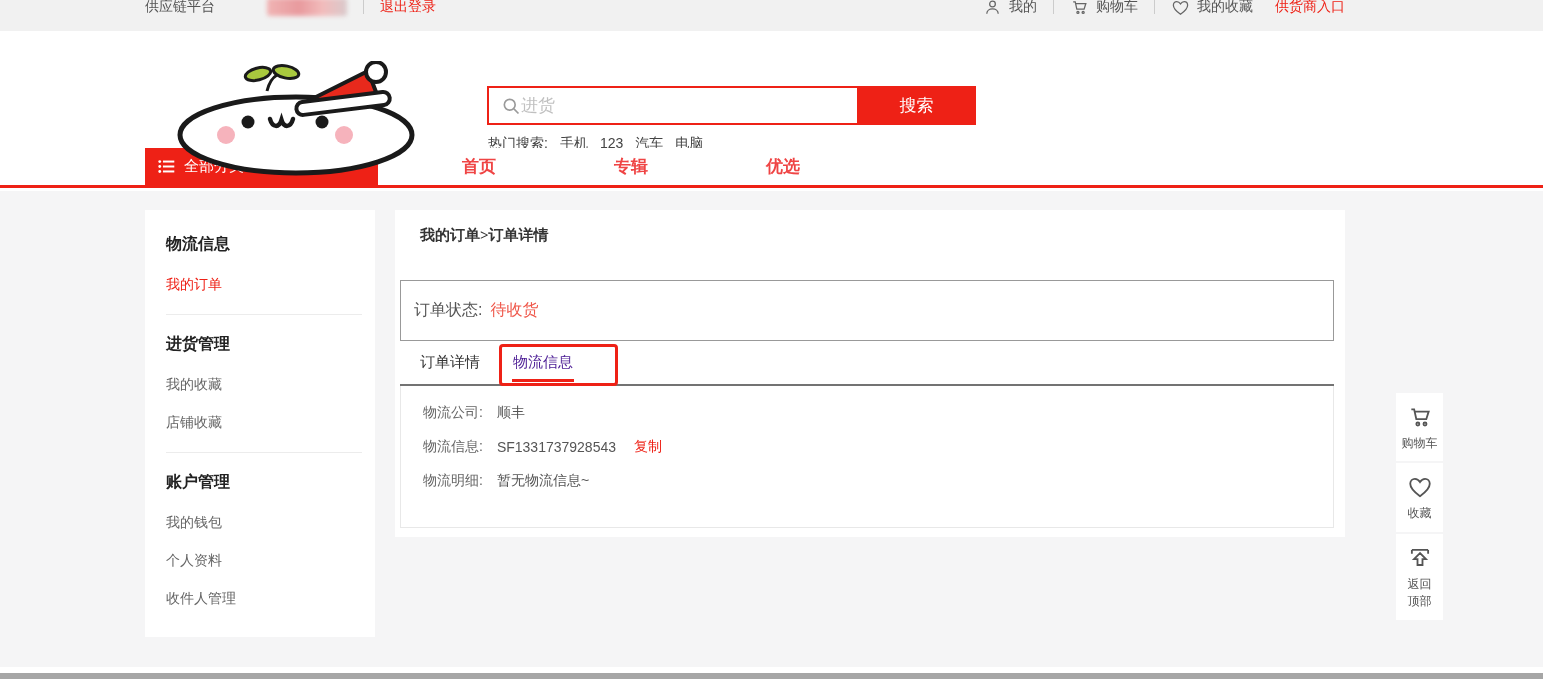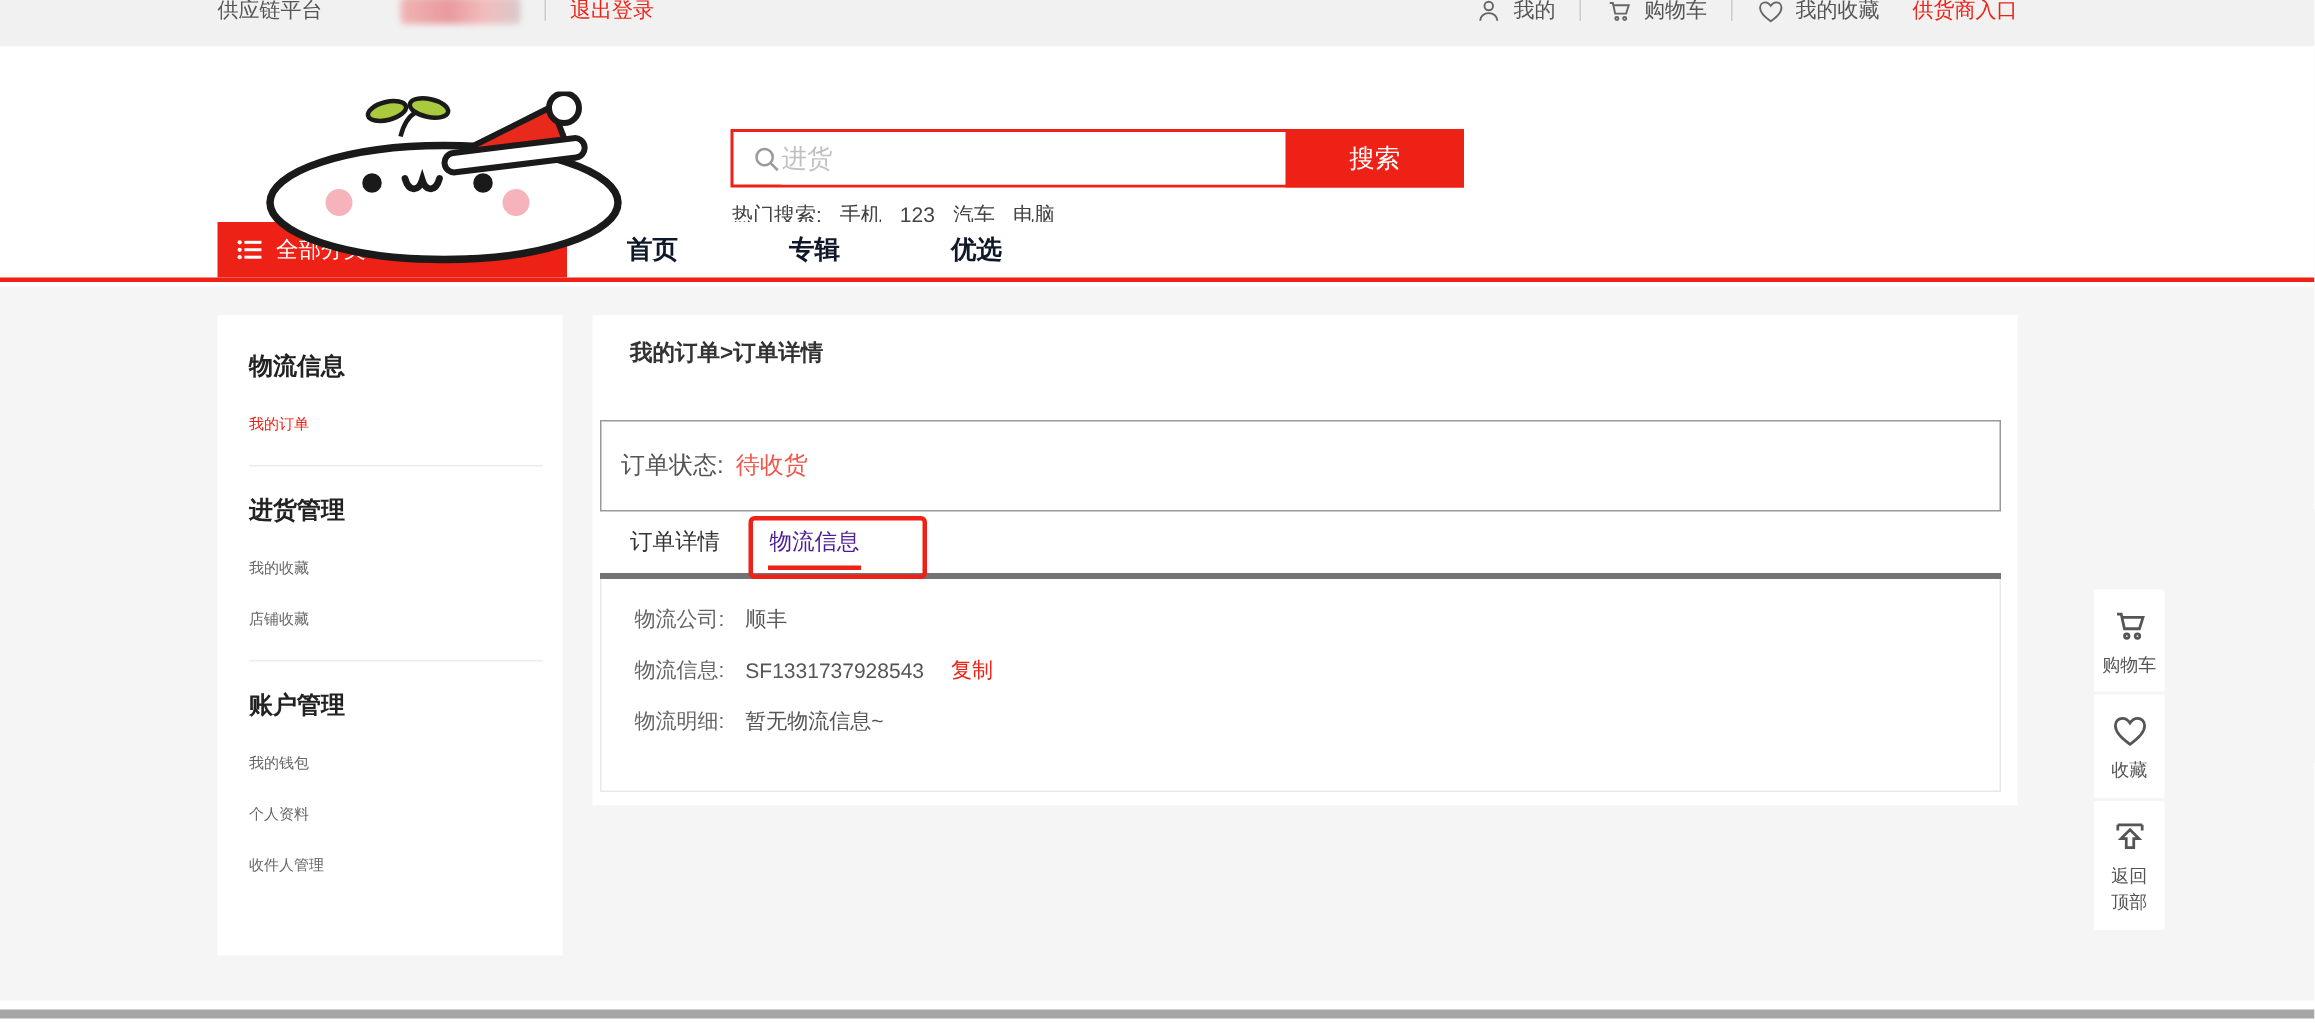--- a/index.html
+++ b/index.html
@@ -41,41 +41,41 @@
 
   
   .nav { position:absolute; top:148px; left:0; width:100%; height:40px; background:#fff;
          border-bottom:3px solid #ee2116; }
   .all-cat { position:absolute; left:145px; top:0; width:233px; height:37px; background:#ee2116;
              color:#fff; display:flex; align-items:center; padding-left:13px; gap:9px;
              font-size:15px; cursor:pointer; }
   .all-cat svg { width:17px; height:15px; }
   .nav-menu { position:absolute; left:418px; top:0; height:37px; display:flex; gap:74px;
               align-items:center; }
-  .nav-menu a { font-size:17px; font-weight:bold; color:#0f172a; text-decoration:none; cursor:pointer; }
+  .nav-menu a { font-size:17px; font-weight:bold; color:#ef4444; text-decoration:none; cursor:pointer;margin-left:44px; }
 
   
   .page-bg { position:absolute; top:191px; left:0; width:100%; height:476px; background:#f5f5f6; }
 
   .sidebar { position:absolute; left:145px; top:210px; width:230px; height:427px; background:#fff;
              padding:24px 0 0 21px; }
   .side-title { font-size:16px; font-weight:bold; color:#222; margin-bottom:21px; }
-  .side-item { display:block; font-size:10px; color:#666; text-decoration:none; margin-bottom:20px;
+  .side-item { display:block; font-size:14px; color:#666; text-decoration:none; margin-bottom:20px;
                cursor:pointer; }
   .side-item.active { color:#ee2116; }
   .side-divider { width:196px; height:1px; background:#ececec; margin:15px 0 19px 0; }
 
   .main { position:absolute; left:395px; top:210px; width:950px; height:327px; background:#fff;
           padding:16px 11px 0 5px; }
-  .breadcrumb { font-size:15px; font-weight:bold; color:#333; margin-left:20px; }
+  .breadcrumb { font-size:15px; font-weight:bold; color:#333; margin-left:20px;font-family:Liberation Serif, serif; }
   .status-box { margin-top:35px; border:1px solid #999; height:61px; display:flex;
                 align-items:center; padding-left:13px; font-size:16px; }
   .status-label { color:#555; }
   .status-value { color:#ef574a; margin-left:8px; }
-  .tabs { position:relative; height:45px; border-bottom:4px solid #737373; display:flex;
+  .tabs { position:relative; height:45px; border-bottom:2px solid #737373; display:flex;
           align-items:flex-start; padding-left:20px; }
   .tab { font-size:15px; color:#333; cursor:pointer; position:relative; height:100%;
          display:flex; align-items:center; }
   .tab-gap { width:33px; }
   .tab.active { color:#4c1d95; }
   .tab.active::after { content:""; position:absolute; left:-1px; right:-1px; bottom:2px;
                        height:3px; background:#ee2116; }
   .annotation-rect { position:absolute; left:99px; top:3px; width:119px; height:42px;
                      border:3px solid #ee2116; border-radius:4px; pointer-events:none; z-index:5; }
   .logi-box { border:1px solid #e8e8e8; border-top:none; height:142px; padding:18px 0 0 22px; }

